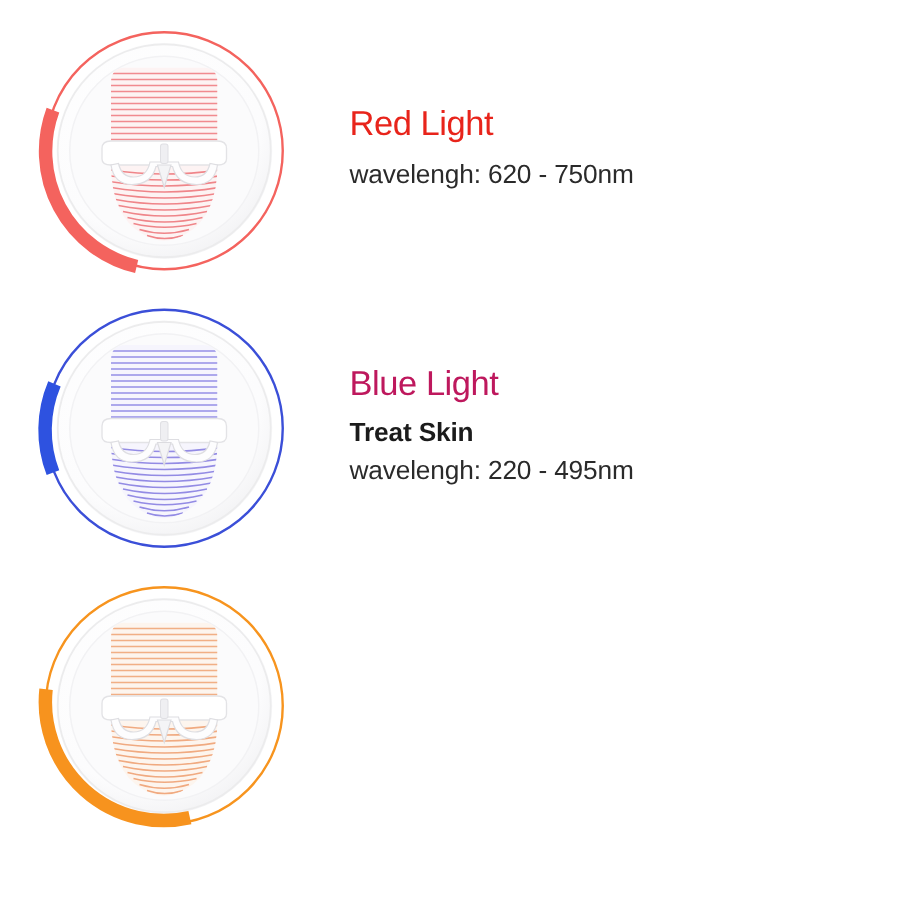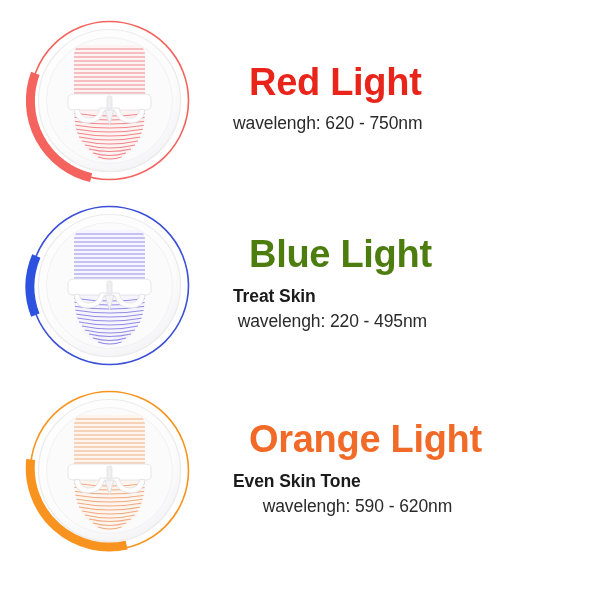--- a/index.html
+++ b/index.html
@@ -41,29 +41,29 @@
     flex: 0 0 175px;
   }
   .badge svg { display: block; }
 
   .info {
     margin-left: 36px;
     padding-bottom: 4px;
   }
 
   .heading {
-    font-size: 38px;
-    font-weight: bold;
+    font-size: 23px;
+    font-weight: normal;
     letter-spacing: -0.3px;
     line-height: 1.05;
-    margin: 0 0 11px 16px;
+    margin: 0 0 11px 0;
     white-space: nowrap;
   }
   .heading.red    { color: #E8241B; }
-  .heading.blue   { color: #4d7c0f; }
+  .heading.blue   { color: #be185d; }
   .heading.orange { color: #F26A28; }
 
   .sub {
     font-size: 17.5px;
     font-weight: bold;
     color: #1b1b1b;
     margin: 0 0 4px 0;
     letter-spacing: -0.1px;
     white-space: nowrap;
   }
@@ -266,20 +266,15 @@
         </g>
         <g>
           <path d="M46 86 Q46 81 52 81 L123 81 Q129 81 129 86 L129 93 Q129 97 123 97 L52 97 Q46 97 46 93 Z" fill="#ffffff" stroke="#e3e3e6" stroke-width="0.9"></path>
           <path d="M52 97 Q54 110 66 110 Q79 110 82 98 L93 98 Q96 110 109 110 Q121 110 123 97 L118 96 Q116 105 108 105 Q99 105 97 95 L78 95 Q76 105 67 105 Q59 105 57 96 Z" fill="#fdfdfe" stroke="#dedee2" stroke-width="0.8"></path>
           <path d="M83 97 L87.5 112 L92 97 Z" fill="#f4f4f6" stroke="#dcdce0" stroke-width="0.8"></path>
           <rect x="85" y="83" width="5" height="13" rx="1.6" fill="#efeff2" stroke="#e0e0e4" stroke-width="0.7"></rect>
         </g>
         <path d="M 8.7 76.5 A 79 79 0 0 0 104.6 162.1" fill="none" stroke="#F7931E" stroke-width="9" stroke-linecap="butt"></path>
       </svg>
     </div>
-    <div class="info">
-      <div class="heading orange">Orange Light</div>
-      <div class="sub">Even Skin Tone</div>
-      <div class="wave">wavelengh: 590 - 620nm</div>
-    </div>
   </div>
 
 </div>
 
 </body></html>

